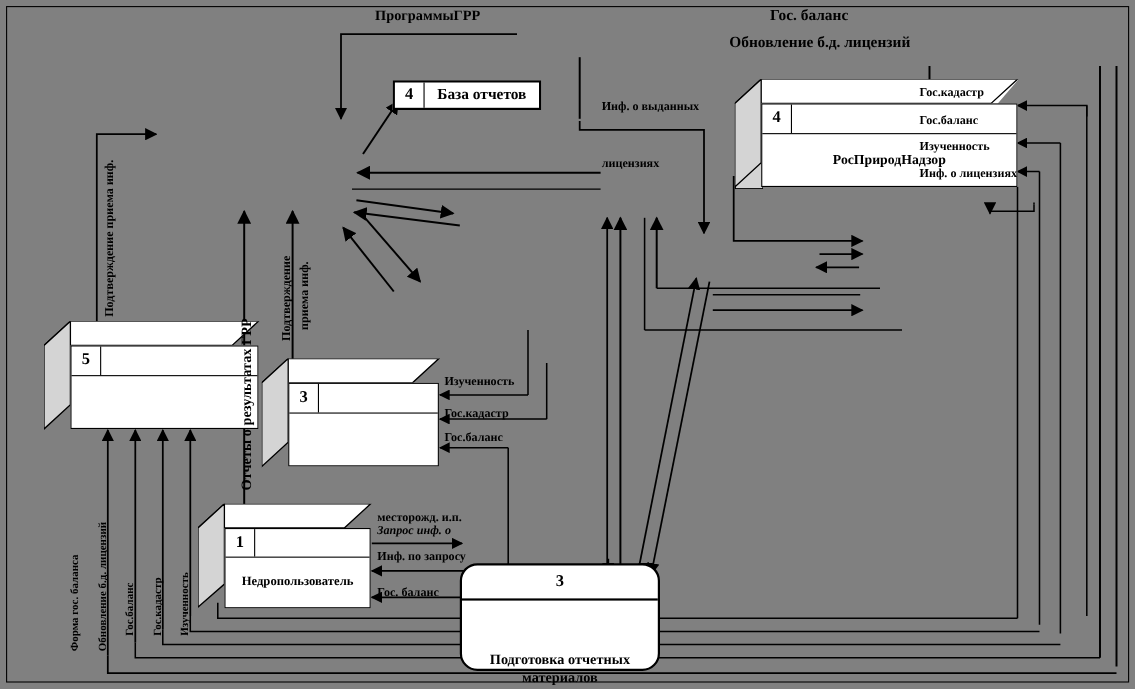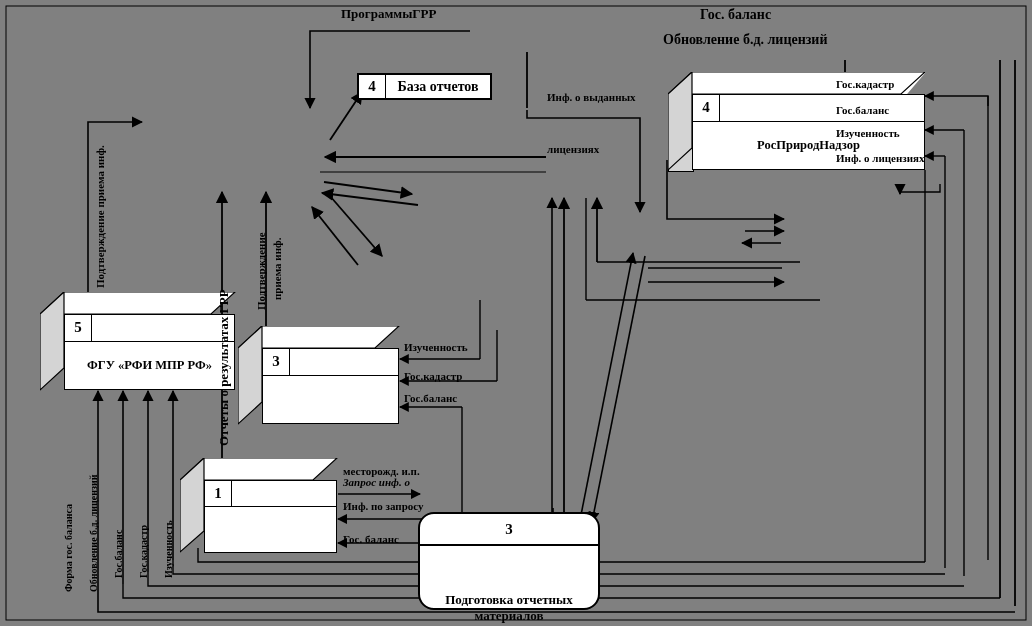--- a/index.html
+++ b/index.html
@@ -189,21 +189,20 @@
 
   <div class="box3d" style="left:40px;top:292px;width:196px;height:100px;">
     <svg style="position:absolute;left:0;top:0;width:196px;height:100px;">
       <polygon points="0,22 24,0 195,0 171,22" fill="#fff" stroke="#000" stroke-width="1.2"></polygon>
       <polygon points="0,22 24,0 24,76 0,98" fill="#d4d4d4" stroke="#000" stroke-width="1.2"></polygon>
     </svg>
     <div class="face" style="left:24px;top:22px;width:171px;height:76px;">
       <div class="hdr">
         <div class="num">5</div>
       </div>
-      <div class="body">ФГУ «РФИ МПР РФ»</div>
     </div>
   </div>
 
   <div class="box3d" style="left:238px;top:326px;width:162px;height:100px;">
     <svg style="position:absolute;left:0;top:0;width:162px;height:100px;">
       <polygon points="0,22 24,0 161,0 137,22" fill="#fff" stroke="#000" stroke-width="1.2"></polygon>
       <polygon points="0,22 24,0 24,76 0,98" fill="#d4d4d4" stroke="#000" stroke-width="1.2"></polygon>
     </svg>
     <div class="face" style="left:24px;top:22px;width:137px;height:76px;">
       <div class="hdr">
@@ -214,20 +213,21 @@
 
   <div class="box3d" style="left:180px;top:458px;width:158px;height:96px;">
     <svg style="position:absolute;left:0;top:0;width:158px;height:96px;">
       <polygon points="0,22 24,0 157,0 133,22" fill="#fff" stroke="#000" stroke-width="1.2"></polygon>
       <polygon points="0,22 24,0 24,73 0,94" fill="#d4d4d4" stroke="#000" stroke-width="1.2"></polygon>
     </svg>
     <div class="face" style="left:24px;top:22px;width:133px;height:73px;">
       <div class="hdr">
         <div class="num">1</div>
       </div>
+      <div class="body" style="font-size:11.5px;">Недропользователь</div>
     </div>
   </div>
 
   <div class="roundbox" style="left:418px;top:512px;width:182px;height:98px;">
     <div class="rnum">3</div>
     <div class="rbody">Подготовка отчетных материалов</div>
     <div class="rfoot"></div>
   </div>
 
   <div class="lbl med" style="left:341px;top:7px;">ПрограммыГРР</div>

